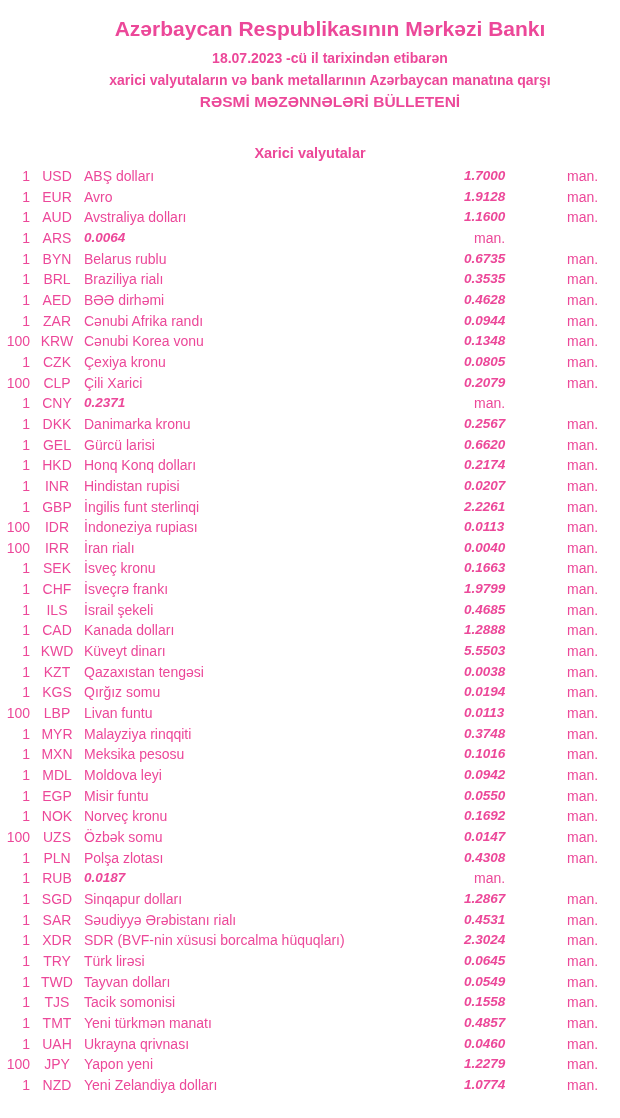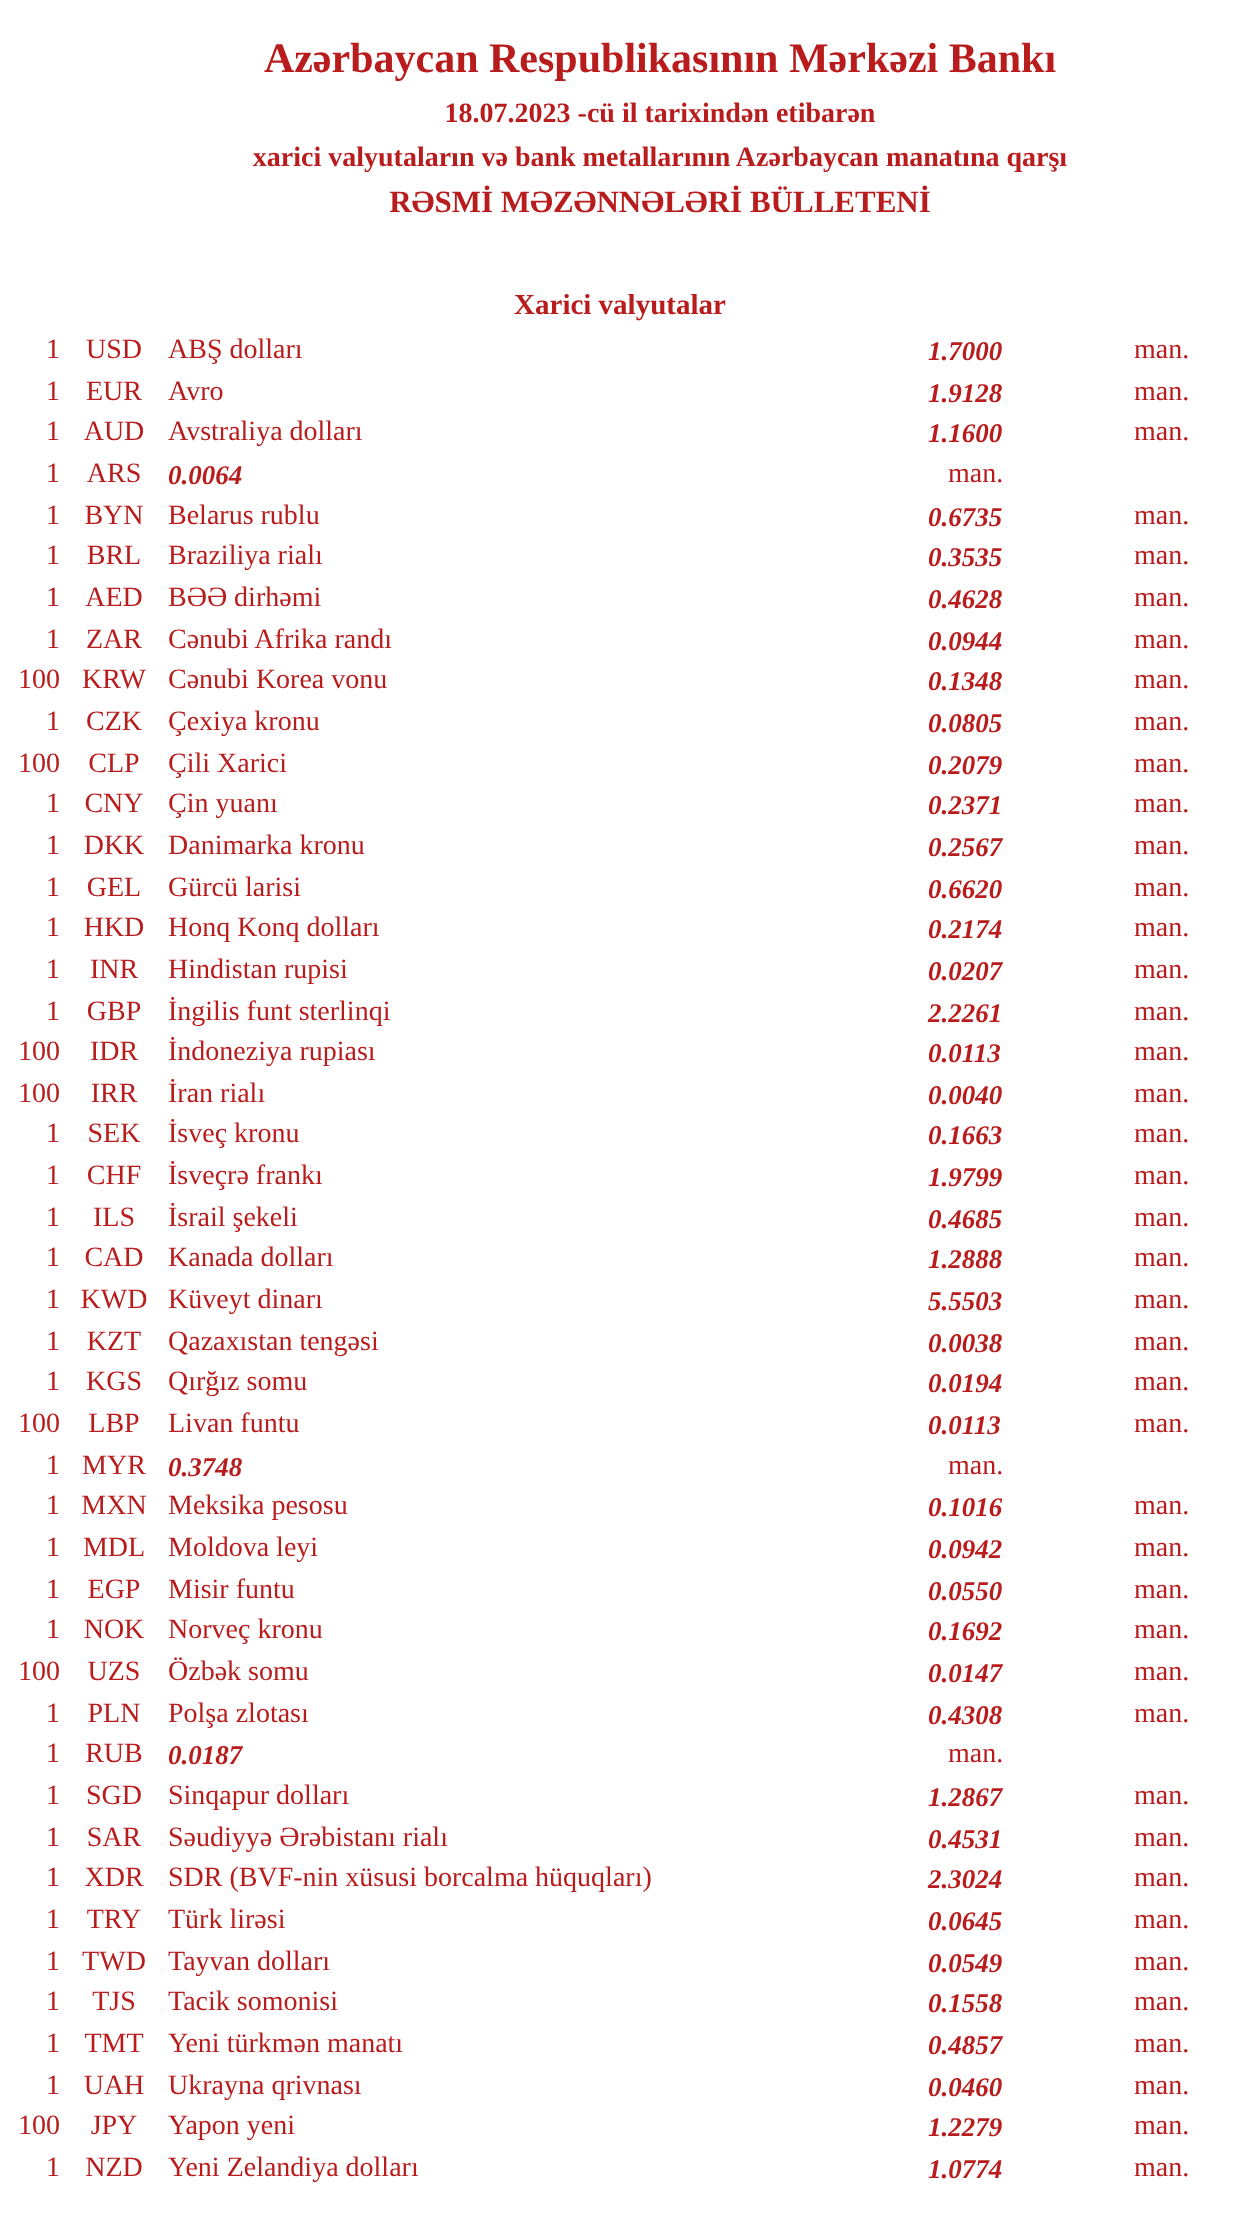--- a/index.html
+++ b/index.html
@@ -5,22 +5,22 @@
   html, body {
     margin: 0;
     padding: 0;
     background: #ffffff;
   }
   .page {
     position: relative;
     width: 620px;
     height: 1118px;
     background: #ffffff;
-    font-family: Liberation Serif, serif;
-    color: #b91c1c;
+    font-family: Liberation Sans, sans-serif;
+    color: #ec4899;
     overflow: hidden;
   }
   .header {
     padding-left: 40px;
     text-align: center;
   }
   .bank-name {
     margin-top: 16px;
     font-size: 21px;
     line-height: 26px;
@@ -178,21 +178,20 @@
     <span class="qty">100</span>
     <span class="code">CLP</span>
     <span class="name">Çili Xarici</span>
     <span class="value">0.2079</span>
     <span class="unit">man.</span>
   </div>
 
   <div class="row">
     <span class="qty">1</span>
     <span class="code">CNY</span>
-    <span class="name">Çin yuanı</span>
     <span class="value">0.2371</span>
     <span class="unit">man.</span>
   </div>
 
   <div class="row">
     <span class="qty">1</span>
     <span class="code">DKK</span>
     <span class="name">Danimarka kronu</span>
     <span class="value">0.2567</span>
     <span class="unit">man.</span>
@@ -306,20 +305,21 @@
     <span class="qty">100</span>
     <span class="code">LBP</span>
     <span class="name">Livan funtu</span>
     <span class="value">0.0113</span>
     <span class="unit">man.</span>
   </div>
 
   <div class="row">
     <span class="qty">1</span>
     <span class="code">MYR</span>
+    <span class="name">Malayziya rinqqiti</span>
     <span class="value">0.3748</span>
     <span class="unit">man.</span>
   </div>
 
   <div class="row">
     <span class="qty">1</span>
     <span class="code">MXN</span>
     <span class="name">Meksika pesosu</span>
     <span class="value">0.1016</span>
     <span class="unit">man.</span>

